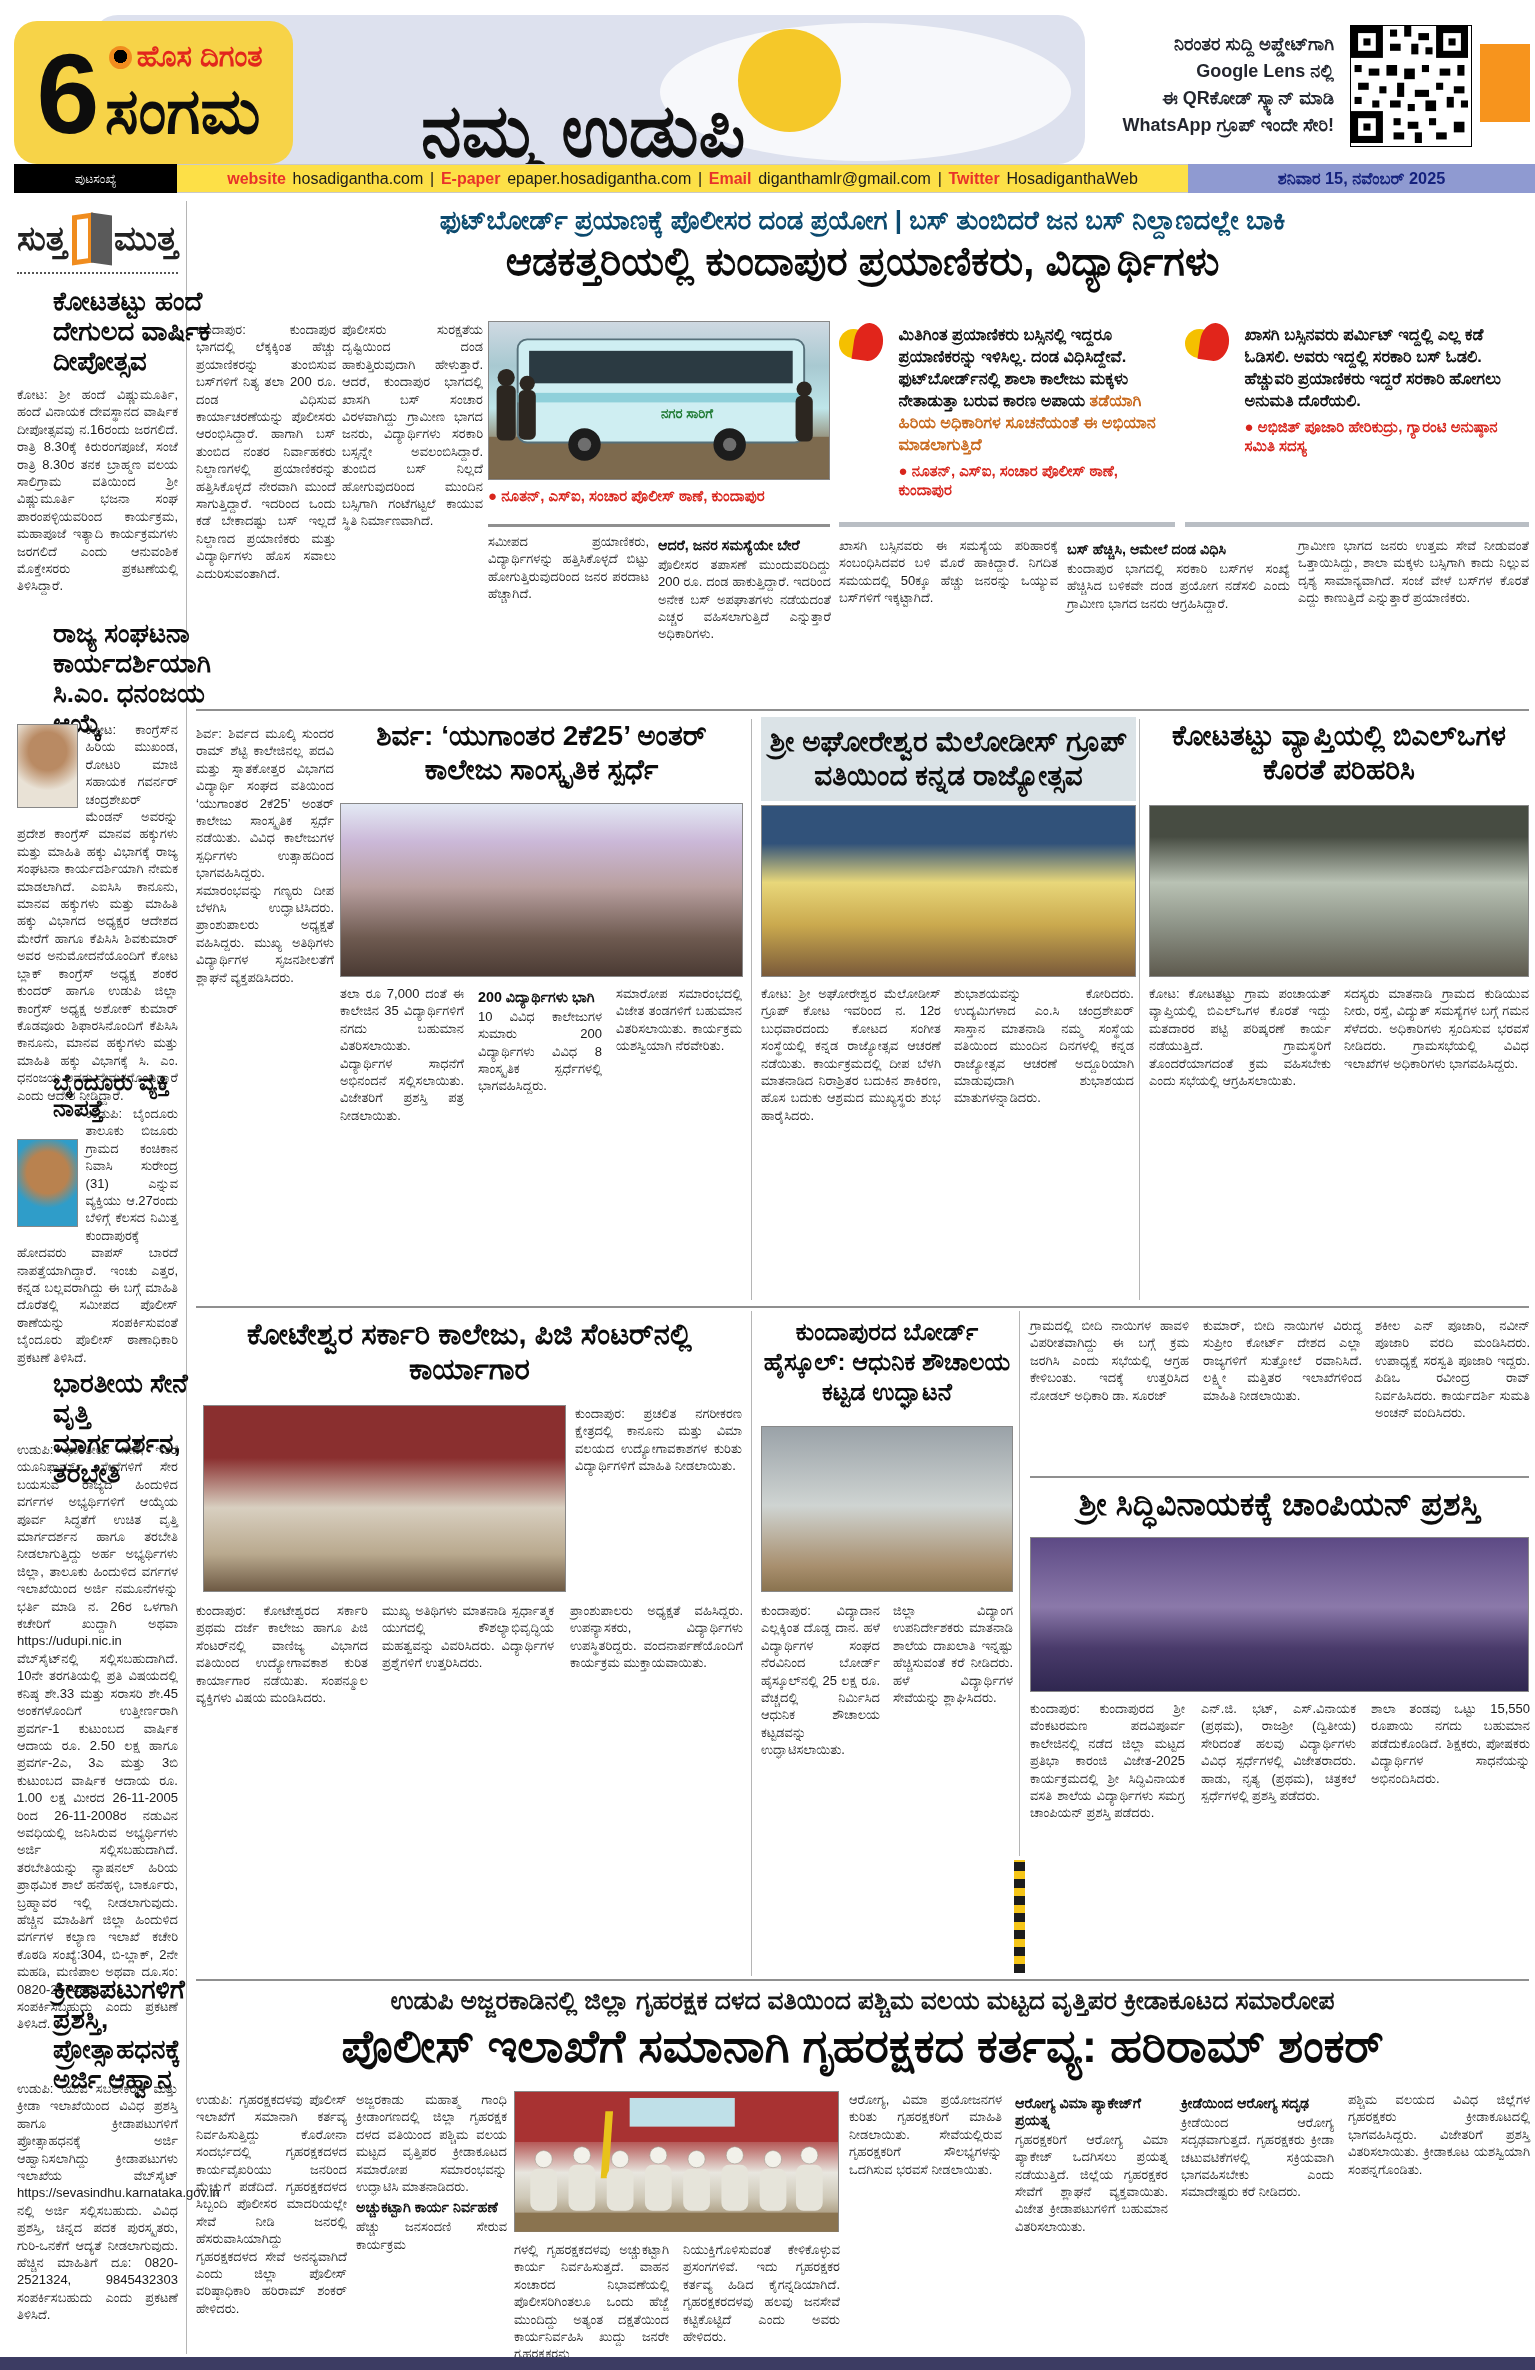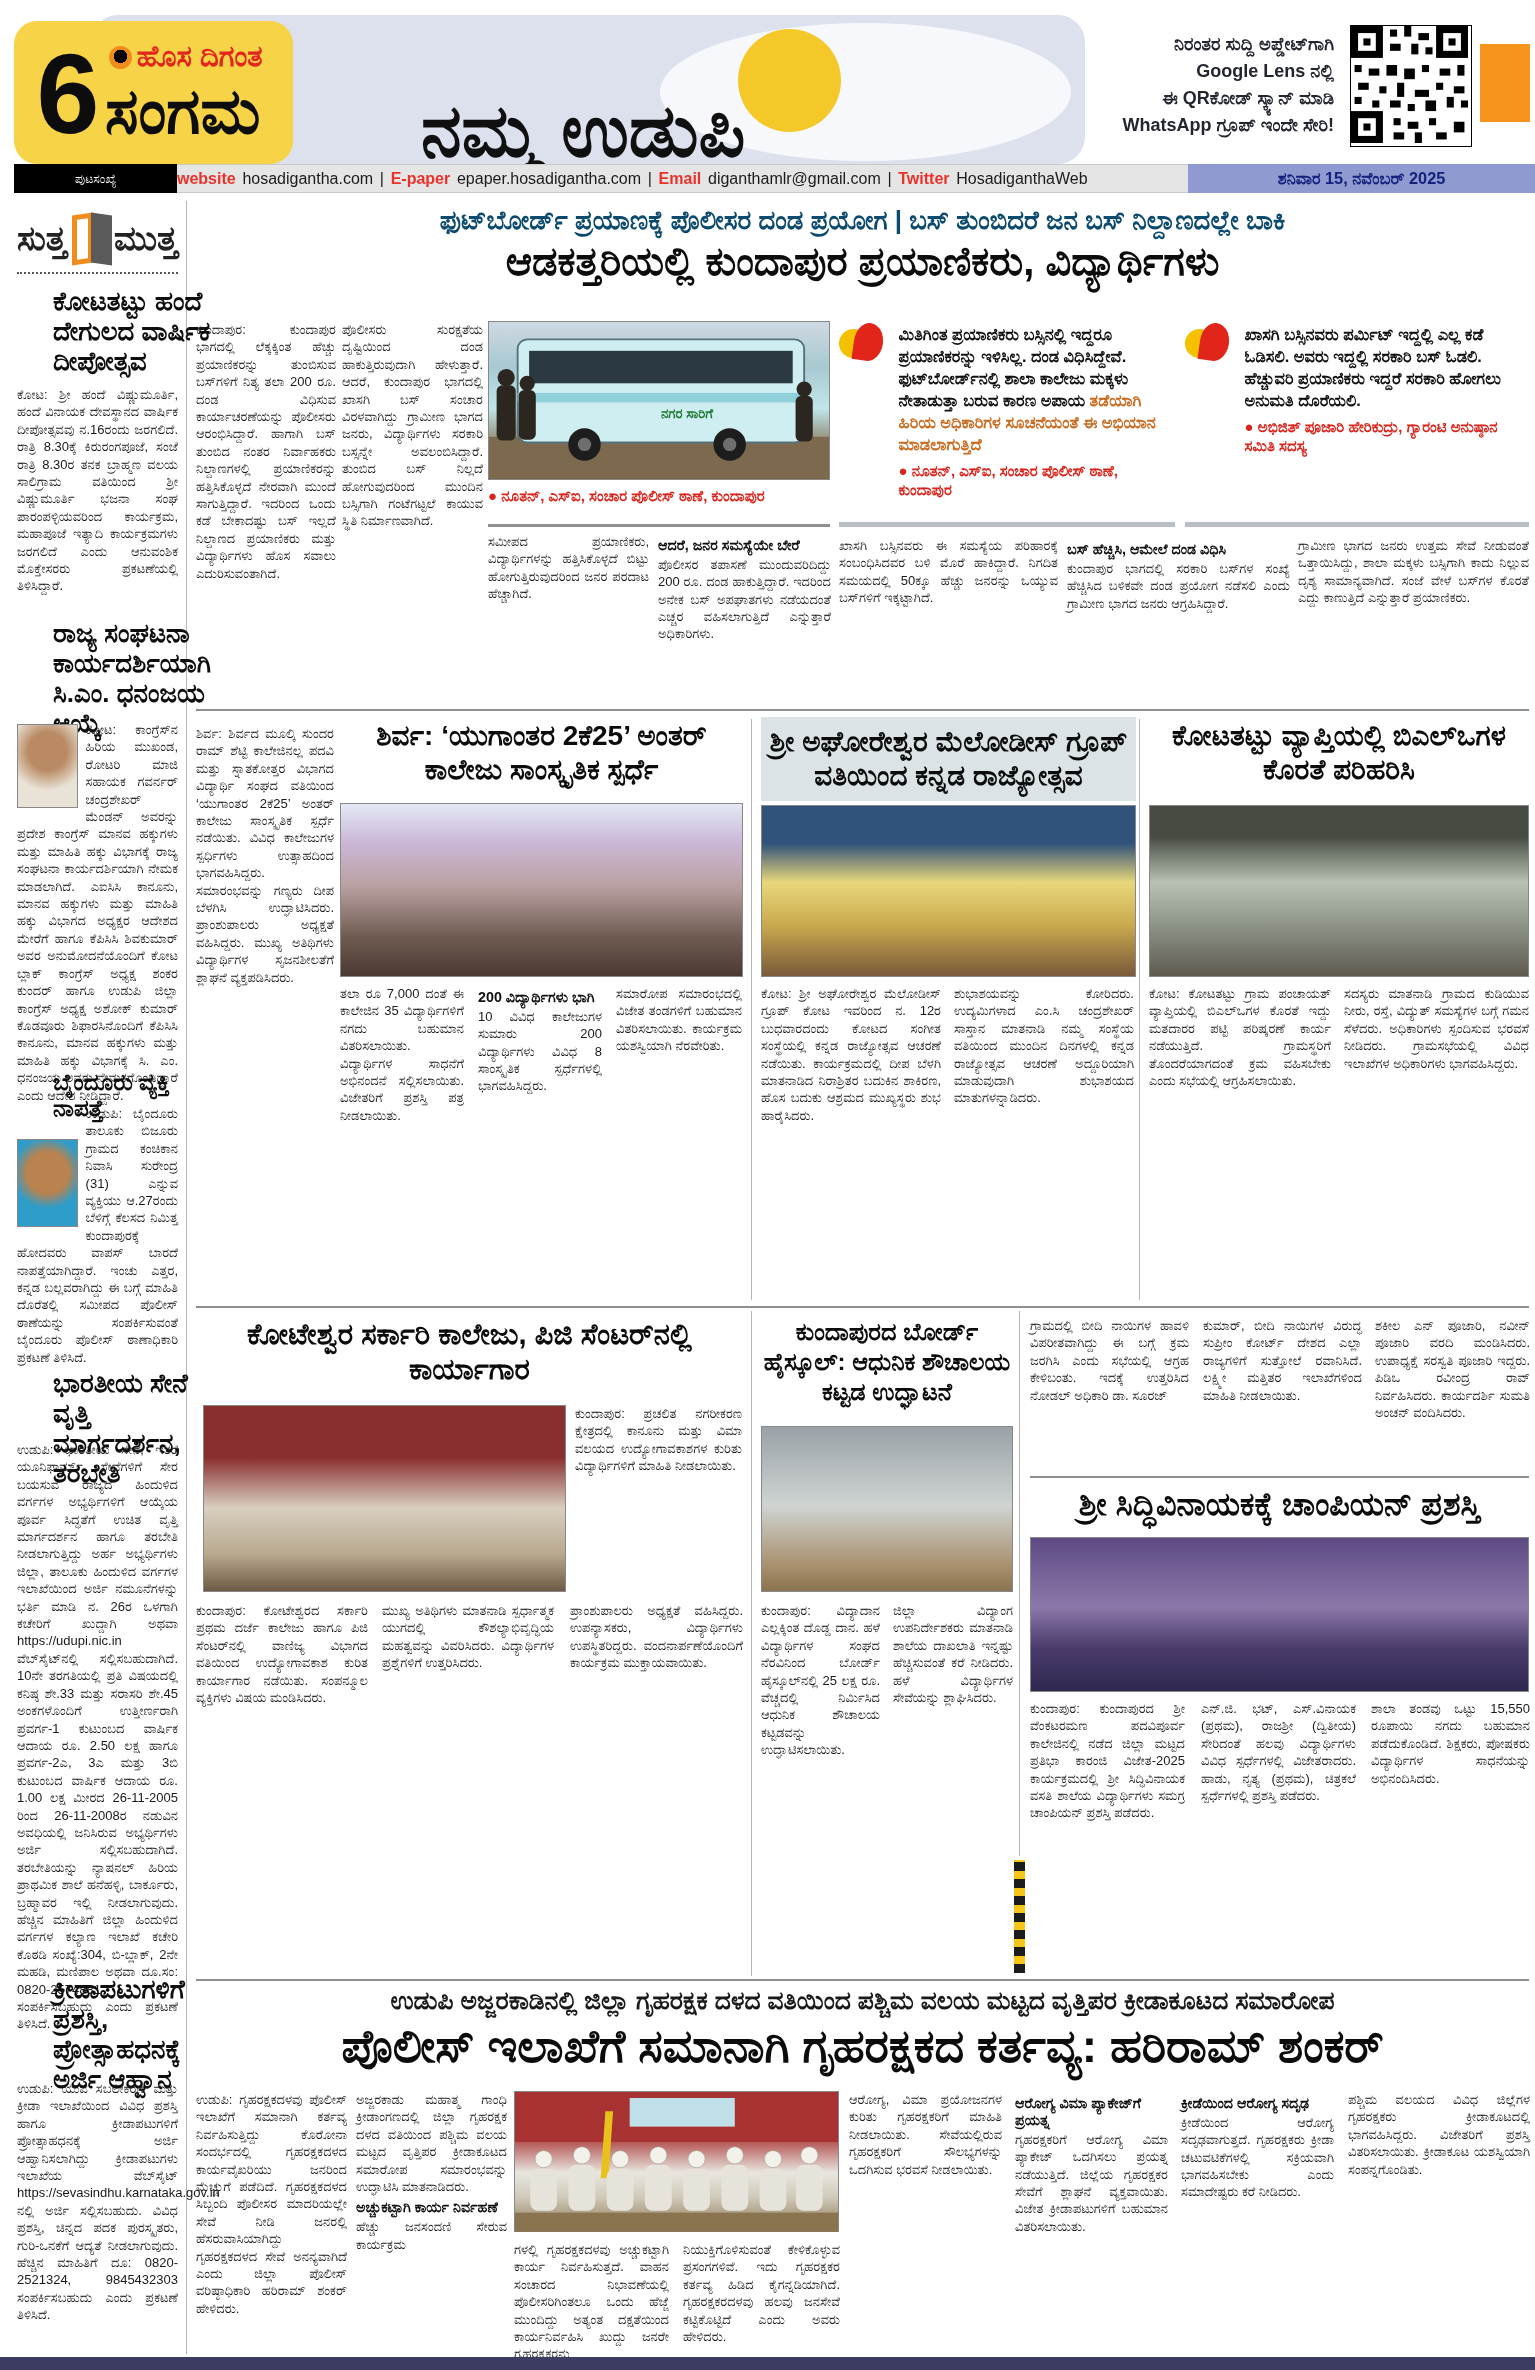--- a/index.html
+++ b/index.html
@@ -22,22 +22,22 @@
              background:radial-gradient(circle at 50% 45%,#000 0 38%,#f08c1e 40% 100%);
              vertical-align:-2.9px;margin-right:4.8px;}
   .edition{font-size:63px;font-weight:900;color:#0d0d0d;line-height:1;}
   .ptitle{font-size:73px;font-weight:900;color:#101010;line-height:1;white-space:nowrap;}
   .ycircle{background:#f5c829;border-radius:50%;}
   .promo{font-size:18px;font-weight:700;color:#23262e;text-align:right;line-height:1.5;}
   .promo .b{font-weight:800;}
   .orangebox{background:#f7941d;}
   
   .ibar-black{background:#000000;color:#fff;font-size:12.4px;display:flex;align-items:center;justify-content:center;}
-  .ibar{background:#e5e5e5;border-top:1px solid #c9c9c9;border-bottom:1px solid #c9c9c9;
-        display:flex;align-items:center;font-size:16px;color:#1b1b1b;gap:6.7px;}
+  .ibar{background:#fde047;border-top:1px solid #c9c9c9;border-bottom:1px solid #c9c9c9;
+        display:flex;align-items:center;justify-content:center;font-size:16px;color:#1b1b1b;gap:6.7px;}
   .ibar .r{color:#e8322a;font-weight:700;}
   .datebox{background:#8f9ad1;color:#14217c;font-weight:800;font-size:16.3px;
            display:flex;align-items:center;justify-content:center;}
   
   .sb-title{font-size:34px;font-weight:900;color:#222;display:flex;align-items:center;gap:5.7px;}
   .sb-dotted{border-bottom:2.9px dotted #555;}
   .door{position:relative;width:42px;height:50px;}
   .door .frame{position:absolute;left:0;top:0;width:21px;height:50px;background:#f08c1e;transform:skewY(-8deg);}
   .door .frame:before{content:"";position:absolute;left:4.8px;top:4.8px;width:11.5px;height:40px;background:#fff;}
   .door .panel{position:absolute;left:19px;top:0;width:21px;height:50px;background:#5a5a5a;transform:skewY(8deg);}

